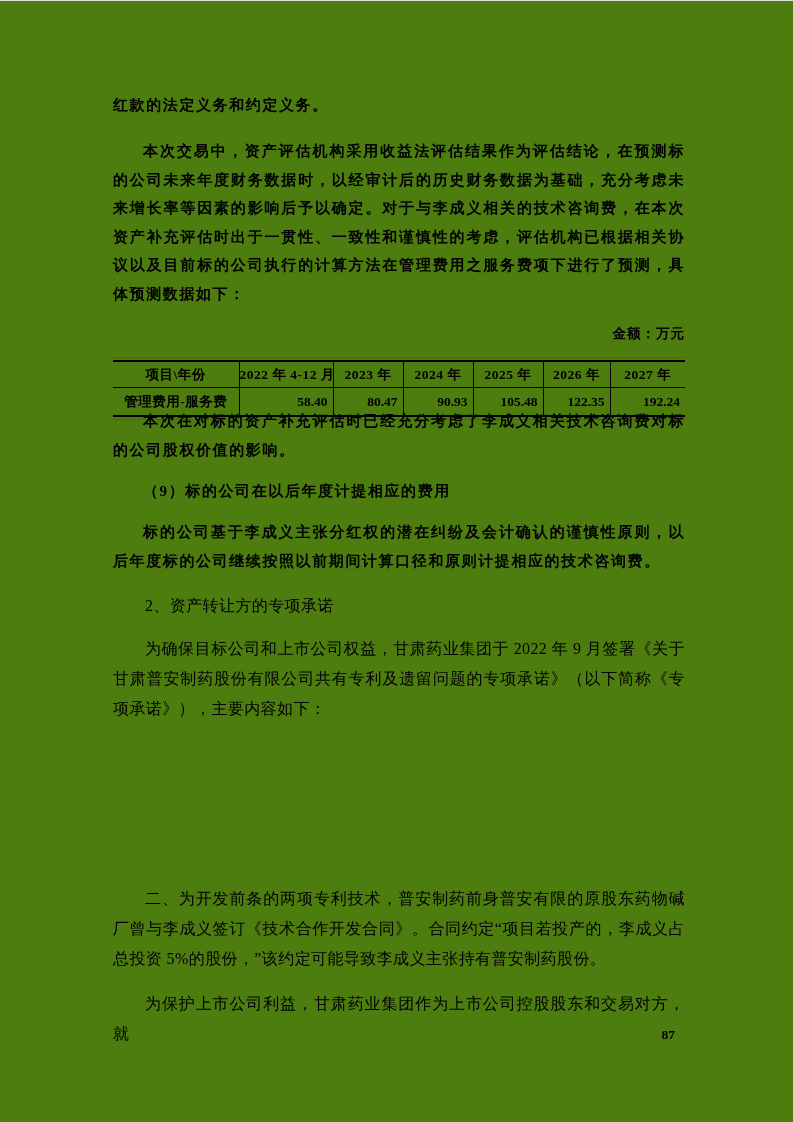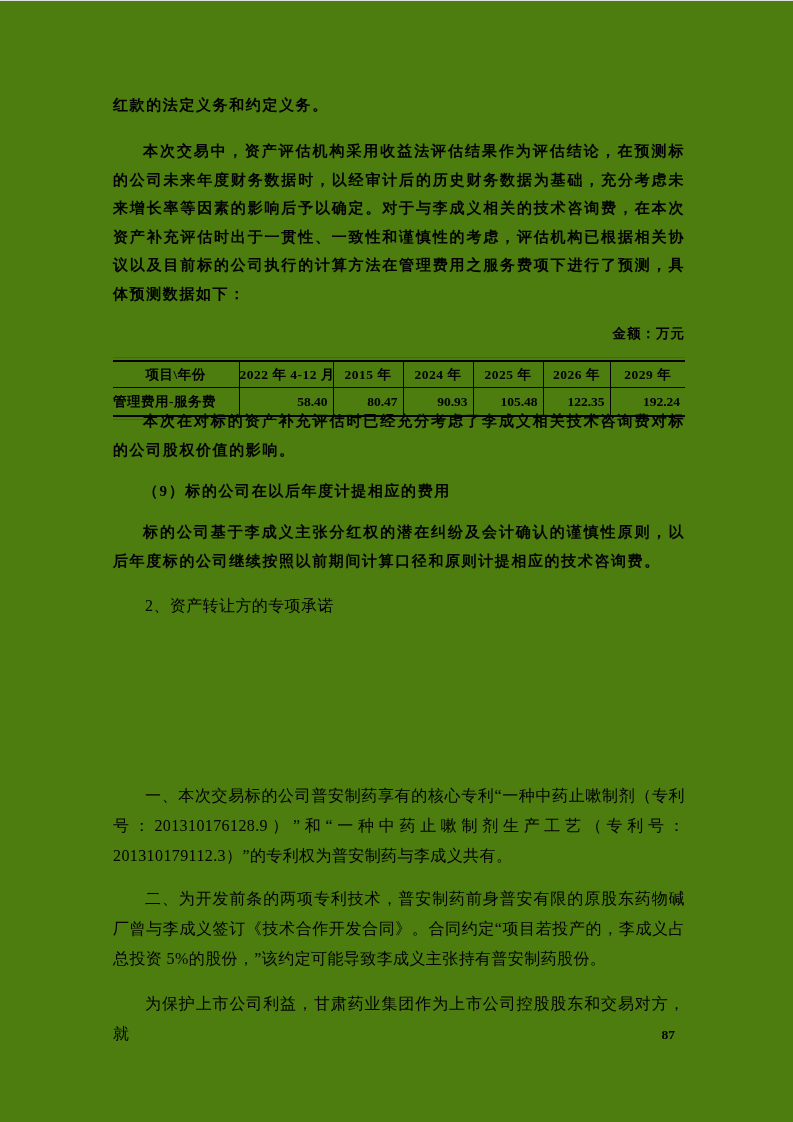--- a/index.html
+++ b/index.html
@@ -63,21 +63,21 @@
     white-space:nowrap;
   }
   table.forecast th:first-child, table.forecast td:first-child { border-left:none; }
   table.forecast thead th {
     height:25px;
     text-align:center;
     border-bottom:1px solid #000;
     letter-spacing:0.5px;
   }
   table.forecast td { height:27px; }
-  table.forecast td.label { text-align:left; letter-spacing:0.5px; }
+  table.forecast td.label { text-align:center; letter-spacing:0.5px; }
   table.forecast td.num { text-align:right; padding-right:5px; }
   .page-number {
     position:absolute;
     top:1026px; right:118px;
     font-weight:bold;
     font-size:13.5px;
     line-height:16px;
   }
 </style>
 </head>
@@ -99,25 +99,25 @@
           <col style="width:70px">
         <col style="width:70px">
           <col style="width:70px">
           <col style="width:67px">
           <col style="width:75px">
       </colgroup>
       <thead>
         <tr>
           <th>项目\年份</th>
           <th>2022 年 4-12 月</th>
-          <th>2015 年</th>
+          <th>2023 年</th>
           <th>2024 年</th>
           <th>2025 年</th>
           <th>2026 年</th>
-          <th>2029 年</th>
+          <th>2027 年</th>
         </tr>
       </thead>
       <tbody>
         <tr>
           <td class="label">管理费用-服务费</td>
           <td class="num">58.40</td>
           <td class="num">80.47</td>
           <td class="num">90.93</td>
           <td class="num">105.48</td>
           <td class="num">122.35</td>
@@ -128,23 +128,23 @@
   </div>
 
   <div class="blk b indent" style="top:406px;">本次在对标的资产补充评估时已经充分考虑了李成义相关技术咨询费对标的公司股权价值的影响。</div>
 
   <div class="blk b indent" style="top:476px;">（9）标的公司在以后年度计提相应的费用</div>
 
   <div class="blk b indent" style="top:517px;">标的公司基于李成义主张分红权的潜在纠纷及会计确认的谨慎性原则，以后年度标的公司继续按照以前期间计算口径和原则计提相应的技术咨询费。</div>
 
   <div class="blk r indent" style="top:590px;">2、资产转让方的专项承诺</div>
 
+  <div class="blk r indent" style="top:633px;">为确保目标公司和上市公司权益，甘肃药业集团于 2022 年 9 月签署《关于甘肃普安制药股份有限公司共有专利及遗留问题的专项承诺》（以下简称《专项承诺》），主要内容如下：</div>
 
 
-  <div class="blk r indent" style="top:780px;">一、本次交易标的公司普安制药享有的核心专利“一种中药止嗽制剂（专利号：201310176128.9）”和“一种中药止嗽制剂生产工艺（专利号：201310179112.3）”的专利权为普安制药与李成义共有。</div>
 
   <div class="blk r indent" style="top:883px;">二、为开发前条的两项专利技术，普安制药前身普安有限的原股东药物碱厂曾与李成义签订《技术合作开发合同》。合同约定“项目若投产的，李成义占总投资 5%的股份，”该约定可能导致李成义主张持有普安制药股份。</div>
 
   <div class="blk r indent" style="top:988px;">为保护上市公司利益，甘肃药业集团作为上市公司控股股东和交易对方，就</div>
 
   <div class="page-number">87</div>
 
 </div>
 
 </body></html>

